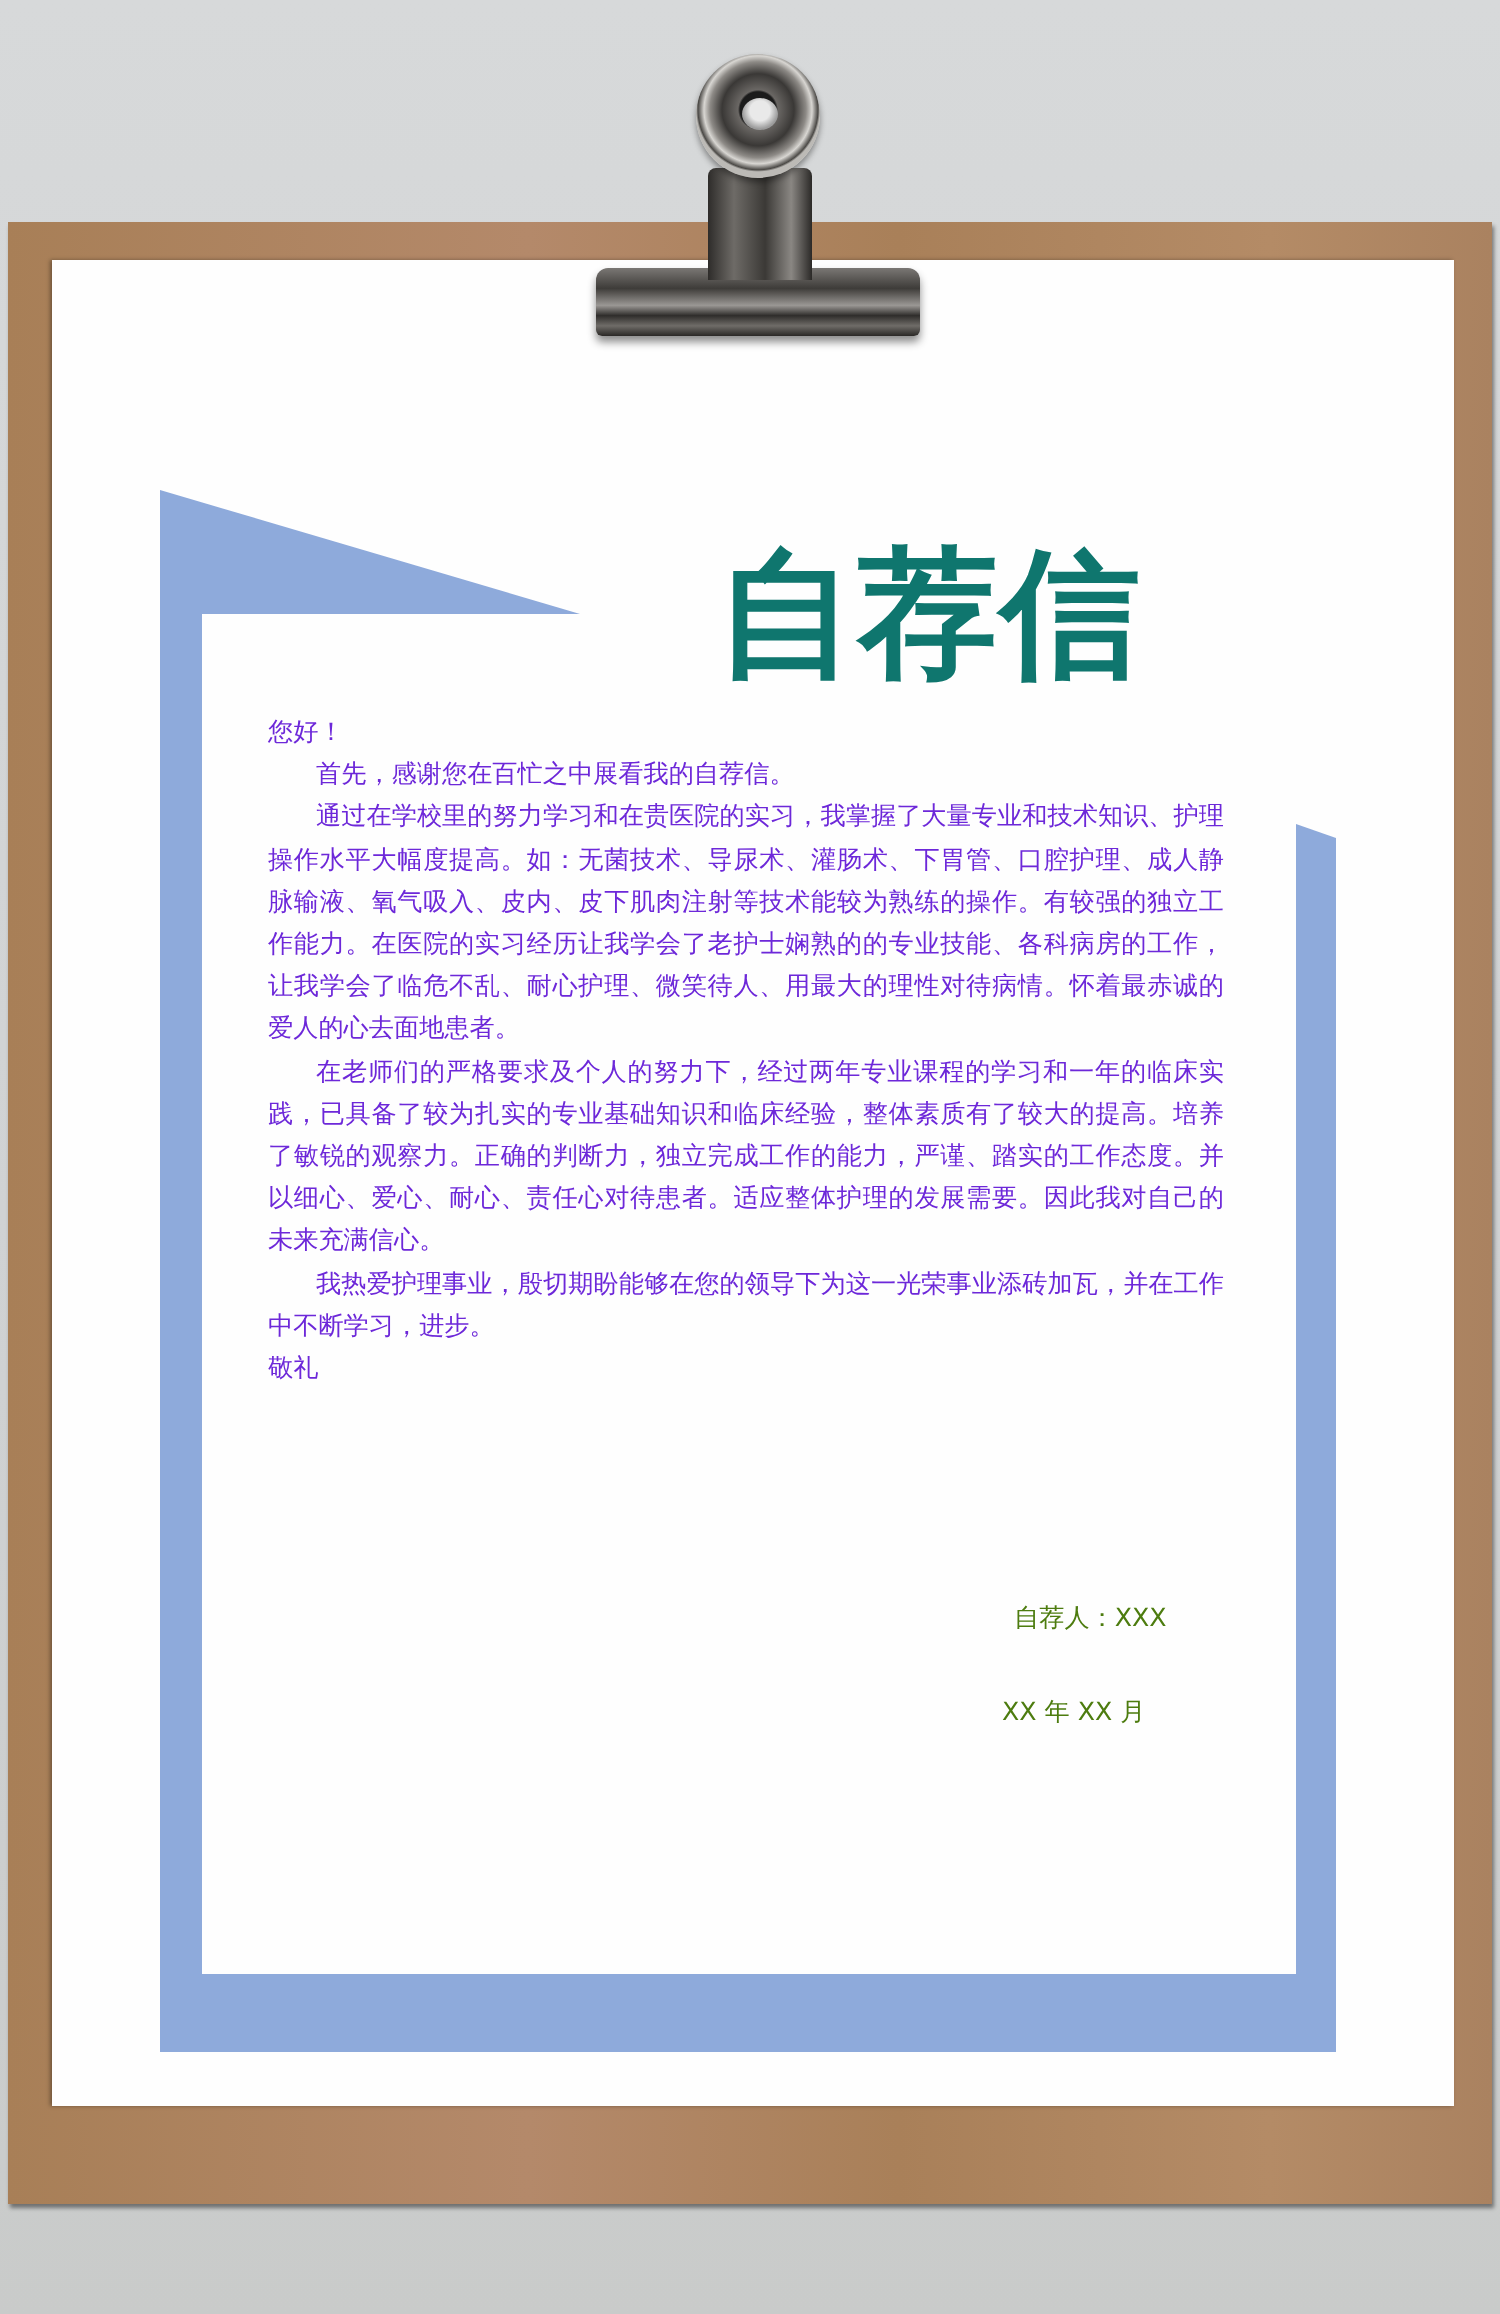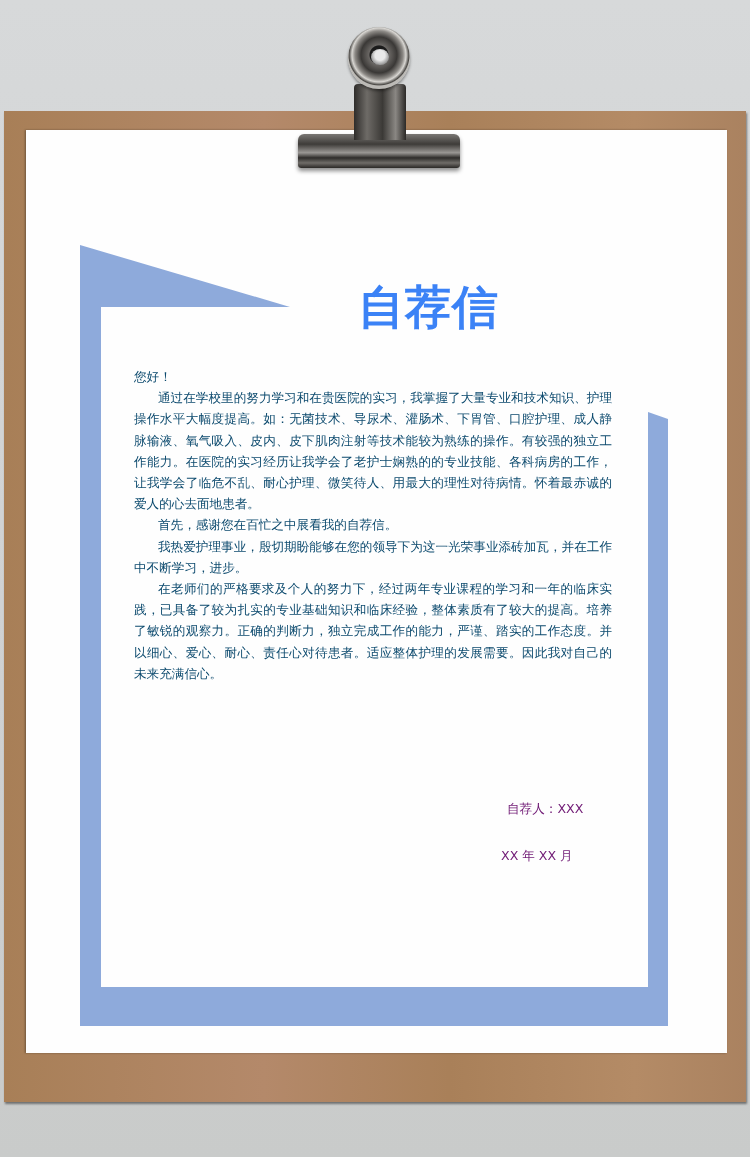--- a/index.html
+++ b/index.html
@@ -31,34 +31,34 @@
   .deco-bottom-band {
     position: absolute; left: 80px; top: 987px; width: 588px; height: 39px;
     background: #8eaadb;
   }
   .inner-white {
     position: absolute; left: 101px; top: 307px; width: 547px; height: 680px;
     background: #fefefe;
   }
   .title {
     position: absolute; left: 358px; top: 262px; width: 230px;
-    font-size: 46px; font-weight: bold; line-height: 90px; letter-spacing: 1px;
-    color: #3b82f6; white-space: nowrap;
+    font-size: 70px; font-weight: bold; line-height: 90px; letter-spacing: 1px;
+    color: #0f766e; white-space: nowrap;
     font-family: "DejaVu Sans", sans-serif;
   }
   .letter {
-    position: absolute; left: 134px; top: 366px; width: 478px;
-    font-size: 12.6px; line-height: 21.2px; color: #0c4a6e;
+    position: absolute; left: 134px; top: 355px; width: 478px;
+    font-size: 12.6px; line-height: 21.2px; color: #6d28d9;
     text-align: justify;
   }
   .letter p { margin: 0; }
   .indent { text-indent: 24px; }
   .indent2 { text-indent: 48px; }
   .sign {
-    position: absolute; font-size: 12.6px; color: #701a75; white-space: nowrap;
+    position: absolute; font-size: 12.6px; color: #4d7c0f; white-space: nowrap;
   }
   
   .clip-ring {
     position: absolute; left: 348px; top: 27px; width: 62px; height: 62px; border-radius: 50%;
     background: radial-gradient(circle at 50% 45%, #1b1b1b 0 9px, #6a6764 10px, #3a3836 18px, #8d8a86 24px, #d8d6d2 27px, #4b4946 30px, #bcbab6 31px);
     box-shadow: 0 2px 3px rgba(0,0,0,0.4);
   }
   .clip-hole {
     position: absolute; left: 371px; top: 49px; width: 18px; height: 16px; border-radius: 50%;
     background: radial-gradient(circle at 50% 40%, #e9e9e9 0 5px, #9b9b9b 9px);
@@ -83,24 +83,25 @@
 
 <div class="deco-left-frame"></div>
 <div class="deco-right-band"></div>
 <div class="deco-bottom-band"></div>
 <div class="inner-white"></div>
 
 <div class="title">自荐信</div>
 
 <div class="letter">
   <p>您好！</p>
+  <p class="indent">首先，感谢您在百忙之中展看我的自荐信。</p>
   <p class="indent">通过在学校里的努力学习和在贵医院的实习，我掌握了大量专业和技术知识、护理操作水平大幅度提高。如：无菌技术、导尿术、灌肠术、下胃管、口腔护理、成人静脉输液、氧气吸入、皮内、皮下肌肉注射等技术能较为熟练的操作。有较强的独立工作能力。在医院的实习经历让我学会了老护士娴熟的的专业技能、各科病房的工作，让我学会了临危不乱、耐心护理、微笑待人、用最大的理性对待病情。怀着最赤诚的爱人的心去面地患者。</p>
-  <p class="indent">首先，感谢您在百忙之中展看我的自荐信。</p>
+  <p class="indent">在老师们的严格要求及个人的努力下，经过两年专业课程的学习和一年的临床实践，已具备了较为扎实的专业基础知识和临床经验，整体素质有了较大的提高。培养了敏锐的观察力。正确的判断力，独立完成工作的能力，严谨、踏实的工作态度。并以细心、爱心、耐心、责任心对待患者。适应整体护理的发展需要。因此我对自己的未来充满信心。</p>
   <p class="indent">我热爱护理事业，殷切期盼能够在您的领导下为这一光荣事业添砖加瓦，并在工作中不断学习，进步。</p>
-  <p class="indent">在老师们的严格要求及个人的努力下，经过两年专业课程的学习和一年的临床实践，已具备了较为扎实的专业基础知识和临床经验，整体素质有了较大的提高。培养了敏锐的观察力。正确的判断力，独立完成工作的能力，严谨、踏实的工作态度。并以细心、爱心、耐心、责任心对待患者。适应整体护理的发展需要。因此我对自己的未来充满信心。</p>
+  <p>敬礼</p>
 </div>
 
 <div class="sign" style="left:507px; top:801px;">自荐人：XXX</div>
 <div class="sign" style="left:501px; top:848px;">XX 年 XX 月</div>
 
 <div class="clip-base"></div>
 <div class="clip-stem"></div>
 <div class="clip-ring"></div>
 <div class="clip-hole"></div>
 

